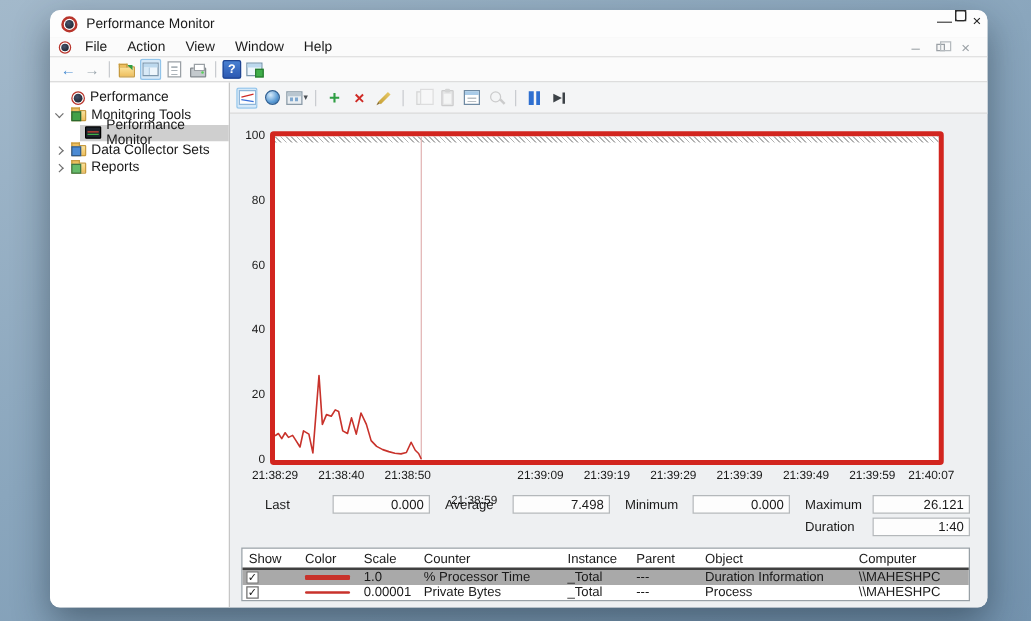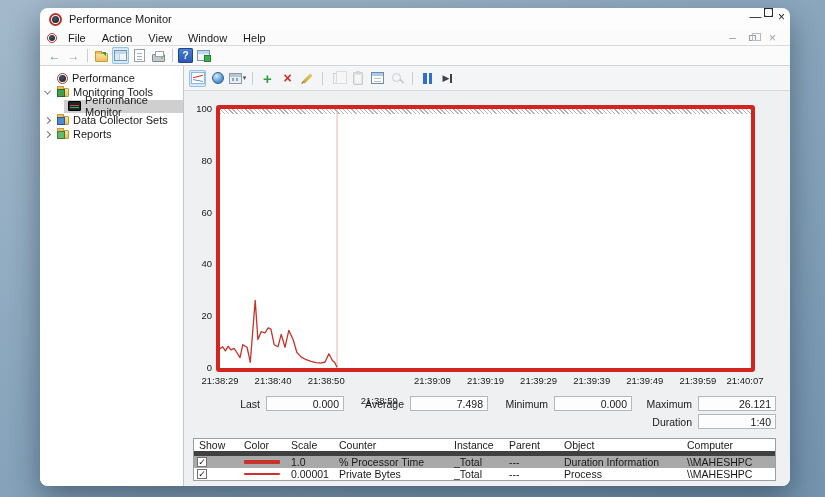--- a/index.html
+++ b/index.html
@@ -148,29 +148,29 @@
   .plot-inner svg{position:absolute;inset:0;width:100%;height:100%;}
   .y-axis{position:absolute;left:0;top:0;width:30px;height:100%;font-size:9.5px;}
   .y-tick{position:absolute;right:2px;width:26px;text-align:right;}
   .x-axis{position:absolute;left:0;top:309px;width:100%;height:12px;font-size:9.5px;}
   .x-tick{position:absolute;transform:translateX(-50%);white-space:nowrap;}
   
   .stats{position:absolute;left:28px;top:330px;display:flex;gap:12px;font-size:10.5px;
     align-items:center;}
   .stats.row2{left:460px;top:348px;}
   .stat-pair{display:flex;align-items:center;gap:6px;}
-  .stat-label{width:48px;text-align:right;}
+  .stat-label{width:48px;text-align:left;}
   .stat-box{width:78px;height:15px;background:#fdfdfd;border:1px solid #b4b8bb;
     text-align:right;padding:1px 4px 0 0;}
   
   .legend{position:absolute;left:9px;top:372px;width:583px;background:#fff;
     border:1px solid #98a0a6;font-size:10.5px;}
   .lg-row{display:grid;grid-template-columns:45px 47px 48px 115px 55px 55px 123px 1fr;
     align-items:center;height:12px;}
-  .lg-row.head{height:17px;border-bottom:5px solid #404040;}
+  .lg-row.head{height:17px;border-bottom:2px solid #404040;}
   .lg-row.selected{background:#a9a9a9;}
   .lg-cell{padding-left:5px;white-space:nowrap;overflow:hidden;}
   .checkbox{width:10px;height:10px;background:#fff;border:1px solid #707070;margin-left:3px;
     display:flex;align-items:center;justify-content:center;font-size:9px;line-height:1;}
   .sw{height:1.5px;width:36px;margin-left:5px;border-radius:1px;}
   .sw.thick{height:3.5px;}
 </style>
 </head>
 <body>
 

